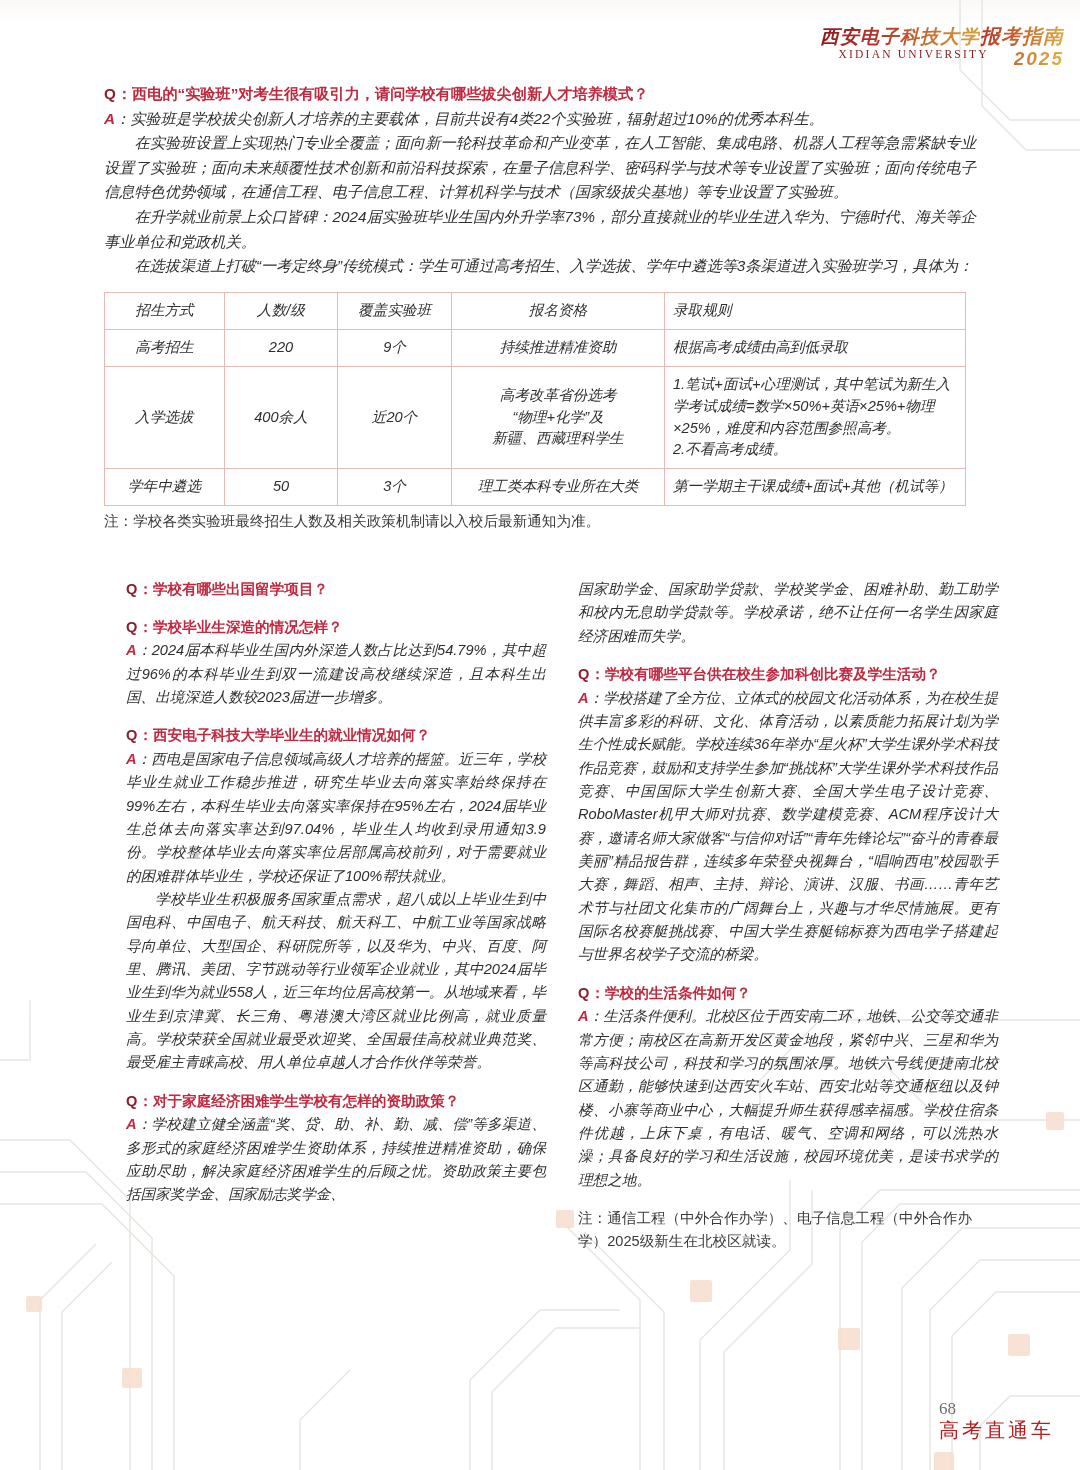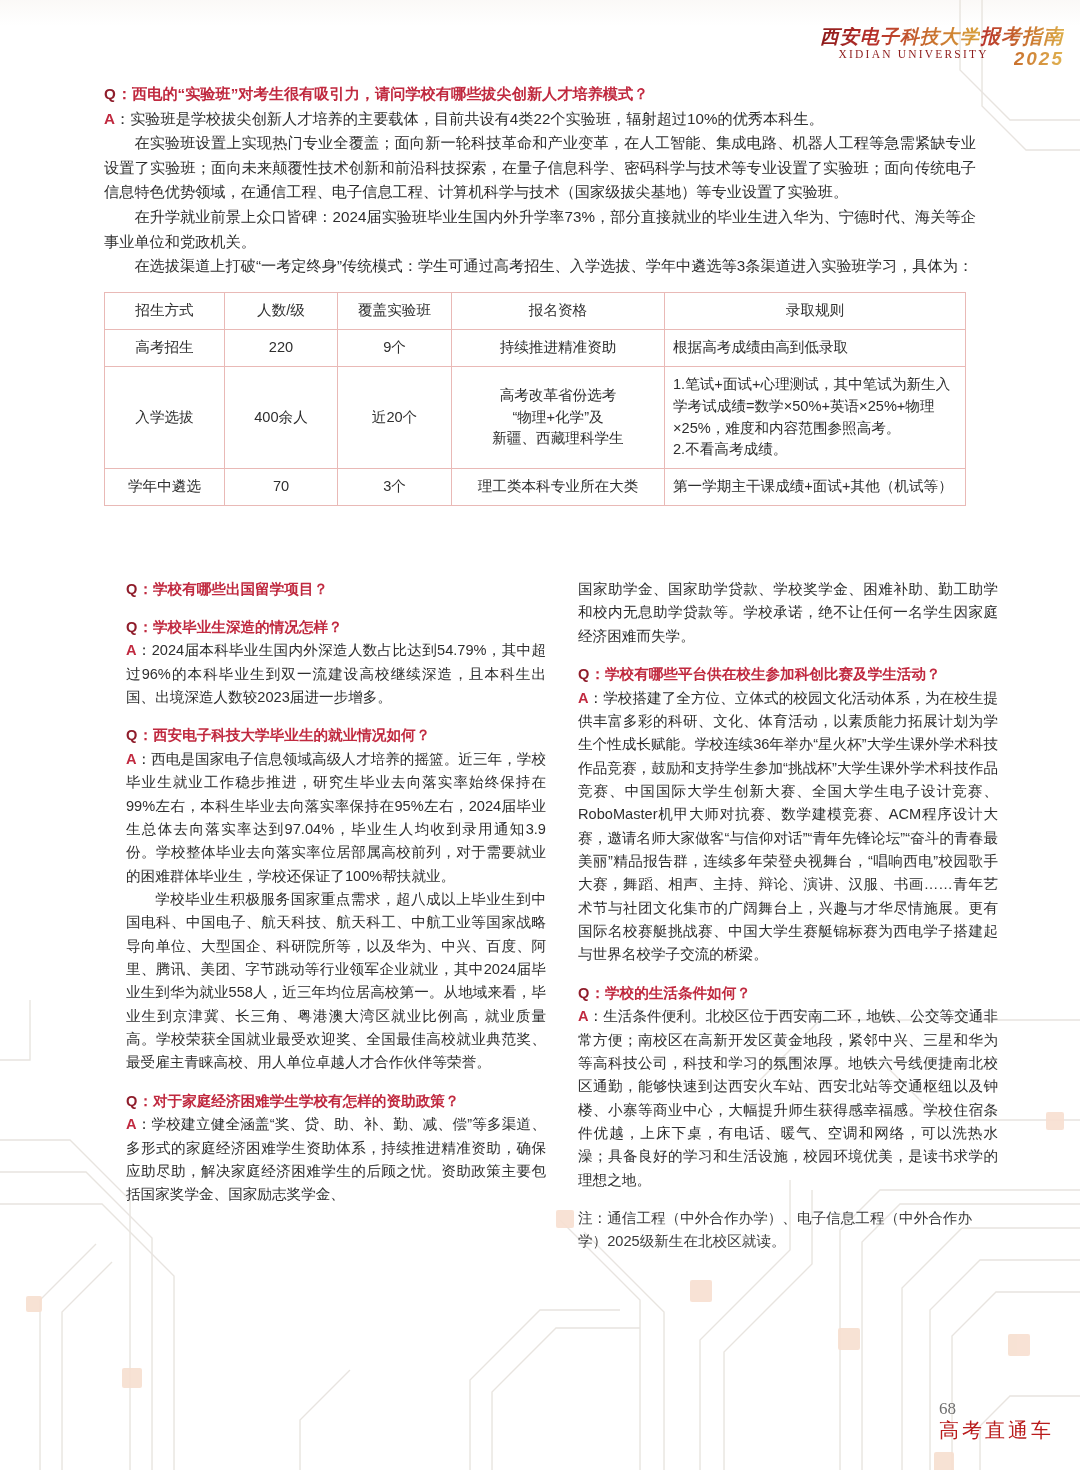--- a/index.html
+++ b/index.html
@@ -61,29 +61,30 @@
   .q-line{
     font-size:15.2px;font-weight:bold;line-height:1.55;
     color:#c0293f;margin-bottom:1px;
   }
   .q-mark{color:#8f1d2b;font-weight:bold;margin-right:1px;}
   .a-block{
     font-size:15.2px;line-height:1.62;color:#2e2e2e;
     text-align:justify;text-justify:inter-ideograph;
   }
   .a-mark{color:#c0293f;font-weight:bold;}
-  .a-para{margin:0;}
+  .a-para{margin:0;font-style:italic;}
   .a-para.indent{text-indent:2em;}
 
   
   .tbl-wrap{margin:11px 0 10px 0;}
   table.adm{
     border-collapse:collapse;width:862px;
     font-size:14.6px;color:#2e2e2e;
     background:rgba(255,255,255,0.55);
+    font-style:italic;
   }
   table.adm th,table.adm td{
     border:1px solid #e9b9b6;
     padding:7px 8px;
     line-height:1.5;
     vertical-align:middle;
   }
   table.adm th{font-weight:normal;text-align:center;}
   .c0{width:103px;text-align:center;}
   .c1{width:96px;text-align:center;}
@@ -197,21 +198,21 @@
     </div>
 
     <div class="tbl-wrap">
       <table class="adm">
         <thead>
           <tr>
             <th class="c0">招生方式</th>
             <th class="c1">人数/级</th>
             <th class="c2">覆盖实验班</th>
             <th class="c3">报名资格</th>
-            <th class="c4" style="text-align:center">录取规则</th>
+            <th class="c4" style="text-align:left">录取规则</th>
           </tr>
         </thead>
         <tbody>
           <tr>
             <td class="c0">高考招生</td>
             <td class="c1">220</td>
             <td class="c2">9个</td>
             <td class="c3">持续推进精准资助</td>
             <td class="c4">根据高考成绩由高到低录取</td>
           </tr>
@@ -220,27 +221,28 @@
             <td class="c1">400余人</td>
             <td class="c2">近20个</td>
             <td class="c3" style="white-space:pre-line">高考改革省份选考
 “物理+化学”及
 新疆、西藏理科学生</td>
             <td class="c4" style="white-space:pre-line">1.笔试+面试+心理测试，其中笔试为新生入学考试成绩=数学×50%+英语×25%+物理×25%，难度和内容范围参照高考。
 2.不看高考成绩。</td>
           </tr>
           <tr>
             <td class="c0">学年中遴选</td>
-            <td class="c1">70</td>
+            <td class="c1">50</td>
             <td class="c2">3个</td>
             <td class="c3">理工类本科专业所在大类</td>
             <td class="c4">第一学期主干课成绩+面试+其他（机试等）</td>
           </tr>
         </tbody>
       </table>
+      <div class="note">注：学校各类实验班最终招生人数及相关政策机制请以入校后最新通知为准。</div>
     </div>
   </div>
 
   <div class="cols">
 
     <div class="col">
 
       <div class="qa">
         <div class="q-line">
           <span class="q-mark">Q</span><span>：学校有哪些出国留学项目？</span>

